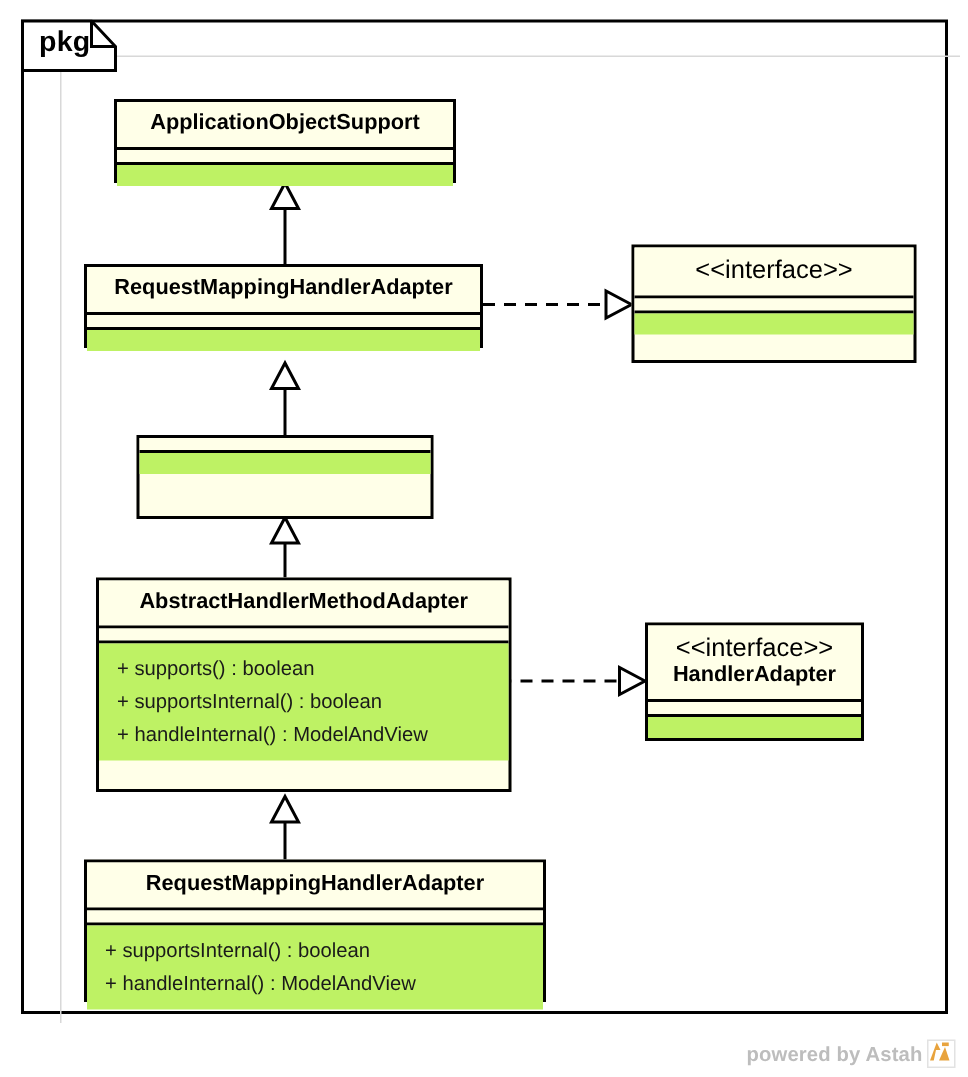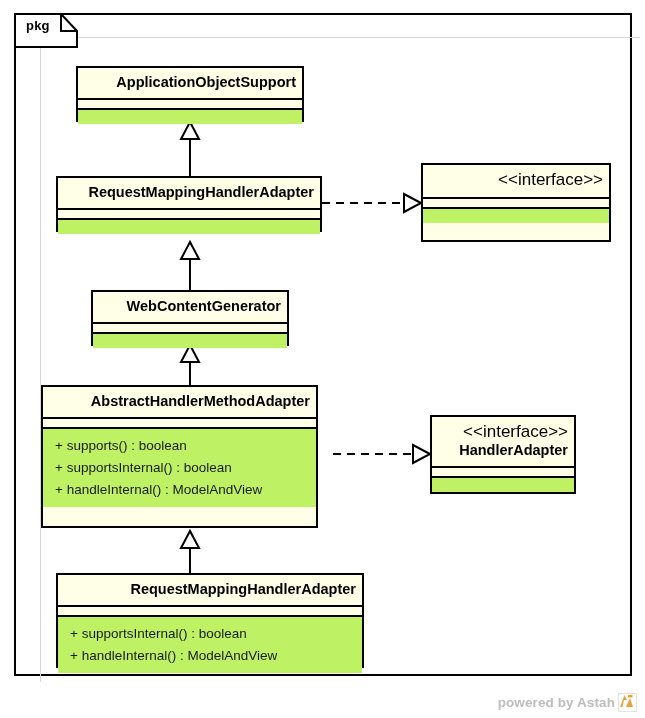--- a/index.html
+++ b/index.html
@@ -47,21 +47,21 @@
     left: 14px;
     top: 13px;
     width: 64px;
     height: 35px;
   }
   #package-tab svg { display: block; }
   #package-tab-label {
     position: absolute;
     left: 26px;
     top: 18px;
-    font-size: 13px;
+    font-size: 19px;
     font-weight: bold;
     color: #000000;
     letter-spacing: .2px;
   }
 
   
   .uml-box {
     position: absolute;
     box-sizing: border-box;
     border: 2px solid #000000;
@@ -73,21 +73,21 @@
     left: 5px;
     top: 5px;
     right: -5px;
     bottom: -5px;
     background: #c9c9c9;
     opacity: .55;
     z-index: -1;
   }
   .uml-name {
     box-sizing: border-box;
-    text-align: right;
+    text-align: center;
     font-weight: bold;
     font-size: 14.5px;
     color: #000000;
     padding: 6px 6px 7px 6px;
     border-bottom: 2px solid #000000;
     background: #ffffe8;
     line-height: 1.15;
   }
   .uml-name.iface {
     padding-top: 4px;
@@ -218,26 +218,25 @@
 
   <div class="uml-box" style="left:421px; top:163px; width:190px; height:79px;">
     <div class="uml-name iface">
       <span class="stereotype">&lt;&lt;interface&gt;&gt;</span>
     </div>
     <div class="uml-attrs"></div>
     <div class="uml-ops empty"></div>
   </div>
 
   <div class="uml-box" style="left:91px; top:290px; width:198px; height:56px;">
-    <div class="uml-name">WebContentGenerator</div>
-    <div class="uml-attrs"></div>
-    <div class="uml-ops empty"></div>
-  </div>
-
-  <div class="uml-box" style="left:41px; top:385px; width:277px; height:143px;">
+    <div class="uml-attrs"></div>
+    <div class="uml-ops empty"></div>
+  </div>
+
+  <div class="uml-box" style="left:64px; top:385px; width:277px; height:143px;">
     <div class="uml-name">AbstractHandlerMethodAdapter</div>
     <div class="uml-attrs"></div>
     <div class="uml-ops">
       <div class="op-line">+ supports() : boolean</div>
       <div class="op-line">+ supportsInternal() : boolean</div>
       <div class="op-line">+ handleInternal() : ModelAndView</div>
     </div>
   </div>
 
   <div class="uml-box" style="left:430px; top:415px; width:146px; height:79px;">

